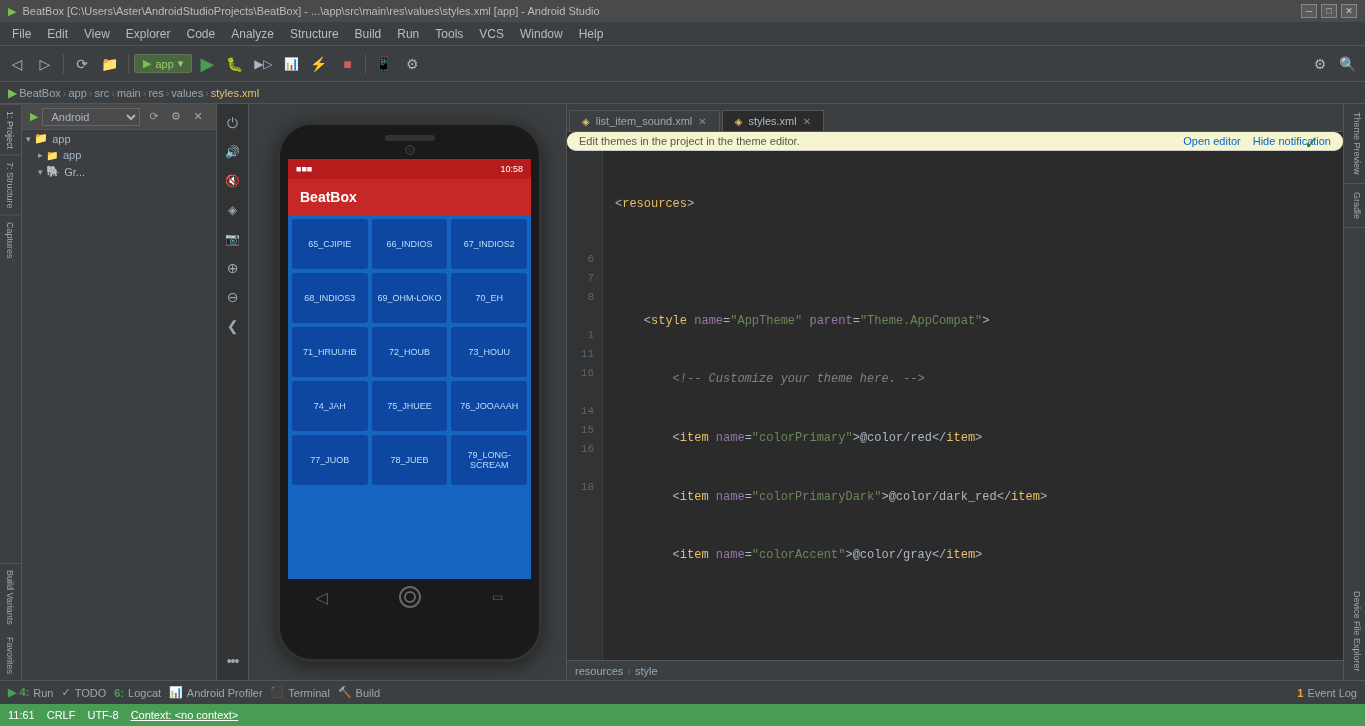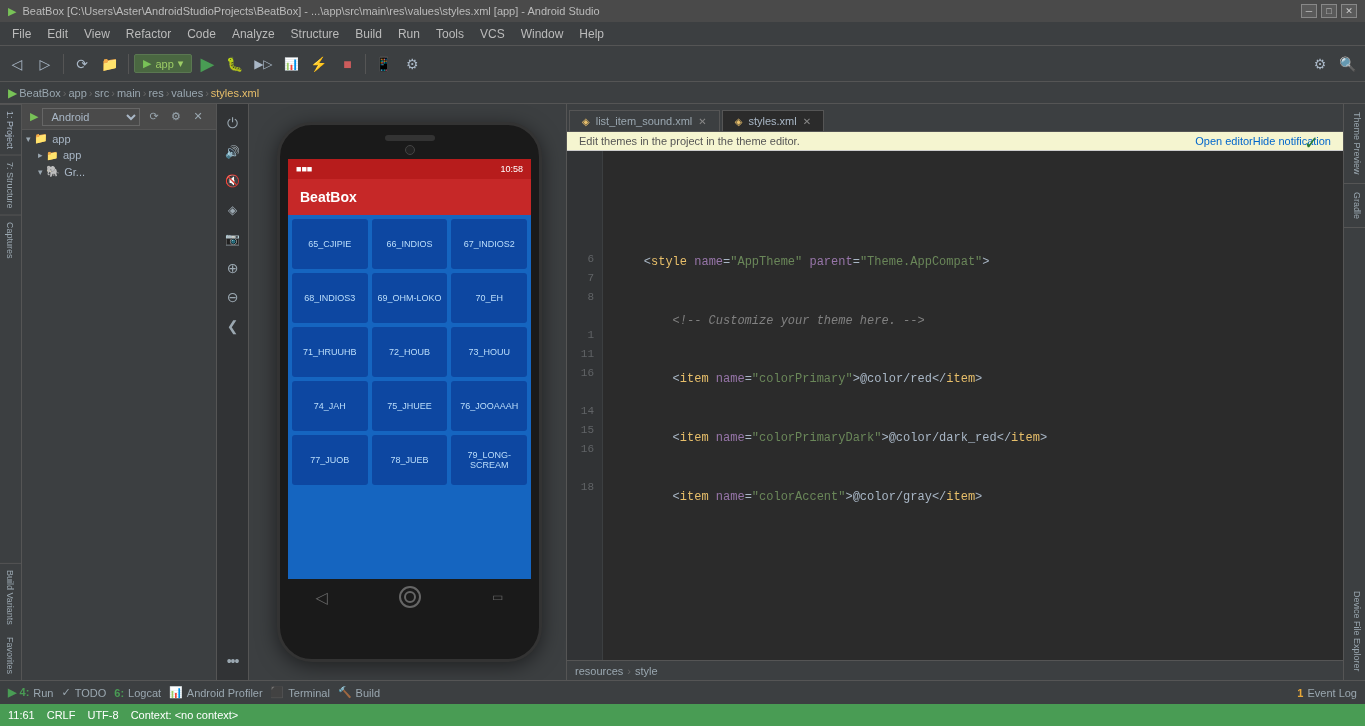--- a/index.html
+++ b/index.html
@@ -53,21 +53,21 @@
 
     
     #editor-area { flex: 1; display: flex; flex-direction: column; background: #2b2b2b; }
     .editor-tabs { height: 28px; display: flex; align-items: flex-end; background: #3c3f41; border-bottom: 1px solid #555; }
     .editor-tab { padding: 4px 12px; font-size: 11px; cursor: pointer; border-top: 1px solid #555; border-left: 1px solid #555; border-right: 1px solid #555; display: flex; align-items: center; gap: 6px; background: #3c3f41; color: #9aa7b0; margin-left: 2px; }
     .editor-tab.active { background: #2b2b2b; color: #a9b7c6; }
     .editor-tab .close-x { font-size: 10px; color: #888; cursor: pointer; }
     .xml-icon { color: #e8bf6a; font-size: 10px; }
 
     
-    #notification-bar { background: #f5f5d0; color: #555; padding: 4px 12px; font-size: 11px; display: flex; align-items: center; justify-content: space-between; border-bottom: 1px solid #ccc; }
+    #notification-bar { background: #f5f5d0; color: #555; padding: 4px 12px; font-size: 11px; display: flex; align-items: center; justify-content: space-between; border-bottom: 1px solid #ccc; border-radius: 9px; }
 
     
     #code-editor { flex: 1; overflow-y: auto; padding: 0; background: #2b2b2b; font-family: 'Courier New', monospace; font-size: 12px; line-height: 1.6; }
     .code-line { min-height: 19px; display: block; }
 
     
     .xml-tag { color: #e8bf6a; }
     .xml-attr { color: #9876aa; }
     .xml-value { color: #6a8759; }
     .xml-bracket { color: #a9b7c6; }
@@ -98,21 +98,21 @@
     <button style="background:#5a5a5a;border:1px solid #888;width:16px;height:14px;color:#ccc;font-size:9px;cursor:pointer;">─</button>
     <button style="background:#5a5a5a;border:1px solid #888;width:16px;height:14px;color:#ccc;font-size:9px;cursor:pointer;">□</button>
     <button style="background:#5a5a5a;border:1px solid #888;width:16px;height:14px;color:#ccc;font-size:9px;cursor:pointer;">✕</button>
   </div>
 </div>
 
 <div id="menu-bar">
   <span class="menu-item">File</span>
   <span class="menu-item">Edit</span>
   <span class="menu-item">View</span>
-  <span class="menu-item">Refactor</span>
+  <span class="menu-item">Explorer</span>
   <span class="menu-item">Code</span>
   <span class="menu-item">Analyze</span>
   <span class="menu-item">Structure</span>
   <span class="menu-item">Build</span>
   <span class="menu-item">Run</span>
   <span class="menu-item">Tools</span>
   <span class="menu-item">VCS</span>
   <span class="menu-item">Window</span>
   <span class="menu-item">Help</span>
 </div>
@@ -282,21 +282,21 @@
       </div>
       <div class="editor-tab active">
         <span class="xml-icon">◈</span>
         <span>styles.xml</span>
         <span class="close-x">✕</span>
       </div>
     </div>
 
     <div id="notification-bar" style="background:#f5f5d0;color:#555;padding:3px 12px;font-size:11px;display:flex;align-items:center;justify-content:space-between;border-bottom:1px solid #ccc;">
       <span>Edit themes in the project in the theme editor.</span>
-      <div style="display:flex;">
+      <div style="display:flex;gap:12px;">
         <a style="color:#0066cc;cursor:pointer;text-decoration:none;">Open editor</a>
         <a style="color:#0066cc;cursor:pointer;text-decoration:none;">Hide notification</a>
       </div>
     </div>
 
     <div class="check-overlay" style="position:absolute;right:24px;top:28px;color:#2e7d32;font-size:18px;z-index:10;">✓</div>
 
     <div id="code-editor" style="flex:1;overflow-y:auto;background:#2b2b2b;font-family:'Courier New',monospace;font-size:12px;line-height:1.65;">
       <div style="display:flex;min-height:100%;">
         <div style="background:#313335;padding:4px 8px;text-align:right;color:#606366;font-size:11px;min-width:36px;user-select:none;border-right:1px solid #3c3f41;">
@@ -313,20 +313,21 @@
           <div style="height:19px;">11</div>
           <div style="height:19px;">16</div>
           <div style="height:19px;"></div>
           <div style="height:19px;">14</div>
           <div style="height:19px;">15</div>
           <div style="height:19px;">16</div>
           <div style="height:19px;"></div>
           <div style="height:19px;">18</div>
         </div>
         <div style="flex:1;padding:4px 12px;white-space:pre;font-family:'Courier New',monospace;font-size:12px;">
+          <div class="code-line" style="height:19px;"><span class="xml-bracket">&lt;</span><span class="xml-tag">resources</span><span class="xml-bracket">&gt;</span></div>
           <div class="code-line" style="height:19px;"></div>
           <div class="code-line" style="height:19px;">    <span class="xml-bracket">&lt;</span><span class="xml-tag">style</span> <span class="xml-attr">name</span><span class="xml-bracket">=</span><span class="xml-value">"AppTheme"</span> <span class="xml-attr">parent</span><span class="xml-bracket">=</span><span class="xml-value">"Theme.AppCompat"</span><span class="xml-bracket">&gt;</span></div>
           <div class="code-line" style="height:19px;color:#808080;font-style:italic;">        &lt;!-- Customize your theme here. --&gt;</div>
           <div class="code-line" style="height:19px;">        <span class="xml-bracket">&lt;</span><span class="xml-tag">item</span> <span class="xml-attr">name</span><span class="xml-bracket">=</span><span class="xml-value">"colorPrimary"</span><span class="xml-bracket">&gt;</span><span style="color:#a9b7c6;">@color/red</span><span class="xml-bracket">&lt;/</span><span class="xml-tag">item</span><span class="xml-bracket">&gt;</span></div>
           <div class="code-line" style="height:19px;">        <span class="xml-bracket">&lt;</span><span class="xml-tag">item</span> <span class="xml-attr">name</span><span class="xml-bracket">=</span><span class="xml-value">"colorPrimaryDark"</span><span class="xml-bracket">&gt;</span><span style="color:#a9b7c6;">@color/dark_red</span><span class="xml-bracket">&lt;/</span><span class="xml-tag">item</span><span class="xml-bracket">&gt;</span></div>
           <div class="code-line" style="height:19px;">        <span class="xml-bracket">&lt;</span><span class="xml-tag">item</span> <span class="xml-attr">name</span><span class="xml-bracket">=</span><span class="xml-value">"colorAccent"</span><span class="xml-bracket">&gt;</span><span style="color:#a9b7c6;">@color/gray</span><span class="xml-bracket">&lt;/</span><span class="xml-tag">item</span><span class="xml-bracket">&gt;</span></div>
           
           
           
           
@@ -383,14 +384,14 @@
   <div style="margin-left:auto;" class="bottom-tool">
     <span style="color:#e8a838;font-weight:bold;">1</span>
     <span>Event Log</span>
   </div>
 </div>
 
 <div id="status-bar" style="height:22px;background:#499C54;display:flex;align-items:center;padding:0 8px;font-size:11px;color:white;">
   <span style="margin-right:12px;cursor:pointer;">11:61</span>
   <span style="margin-right:12px;cursor:pointer;">CRLF</span>
   <span style="margin-right:12px;cursor:pointer;">UTF-8</span>
-  <span style="margin-right:13px;">Context: &lt;no context&gt;</span>
+  <span style="margin-right:13px;text-decoration:underline;">Context: &lt;no context&gt;</span>
 </div>
 
 </body></html>

